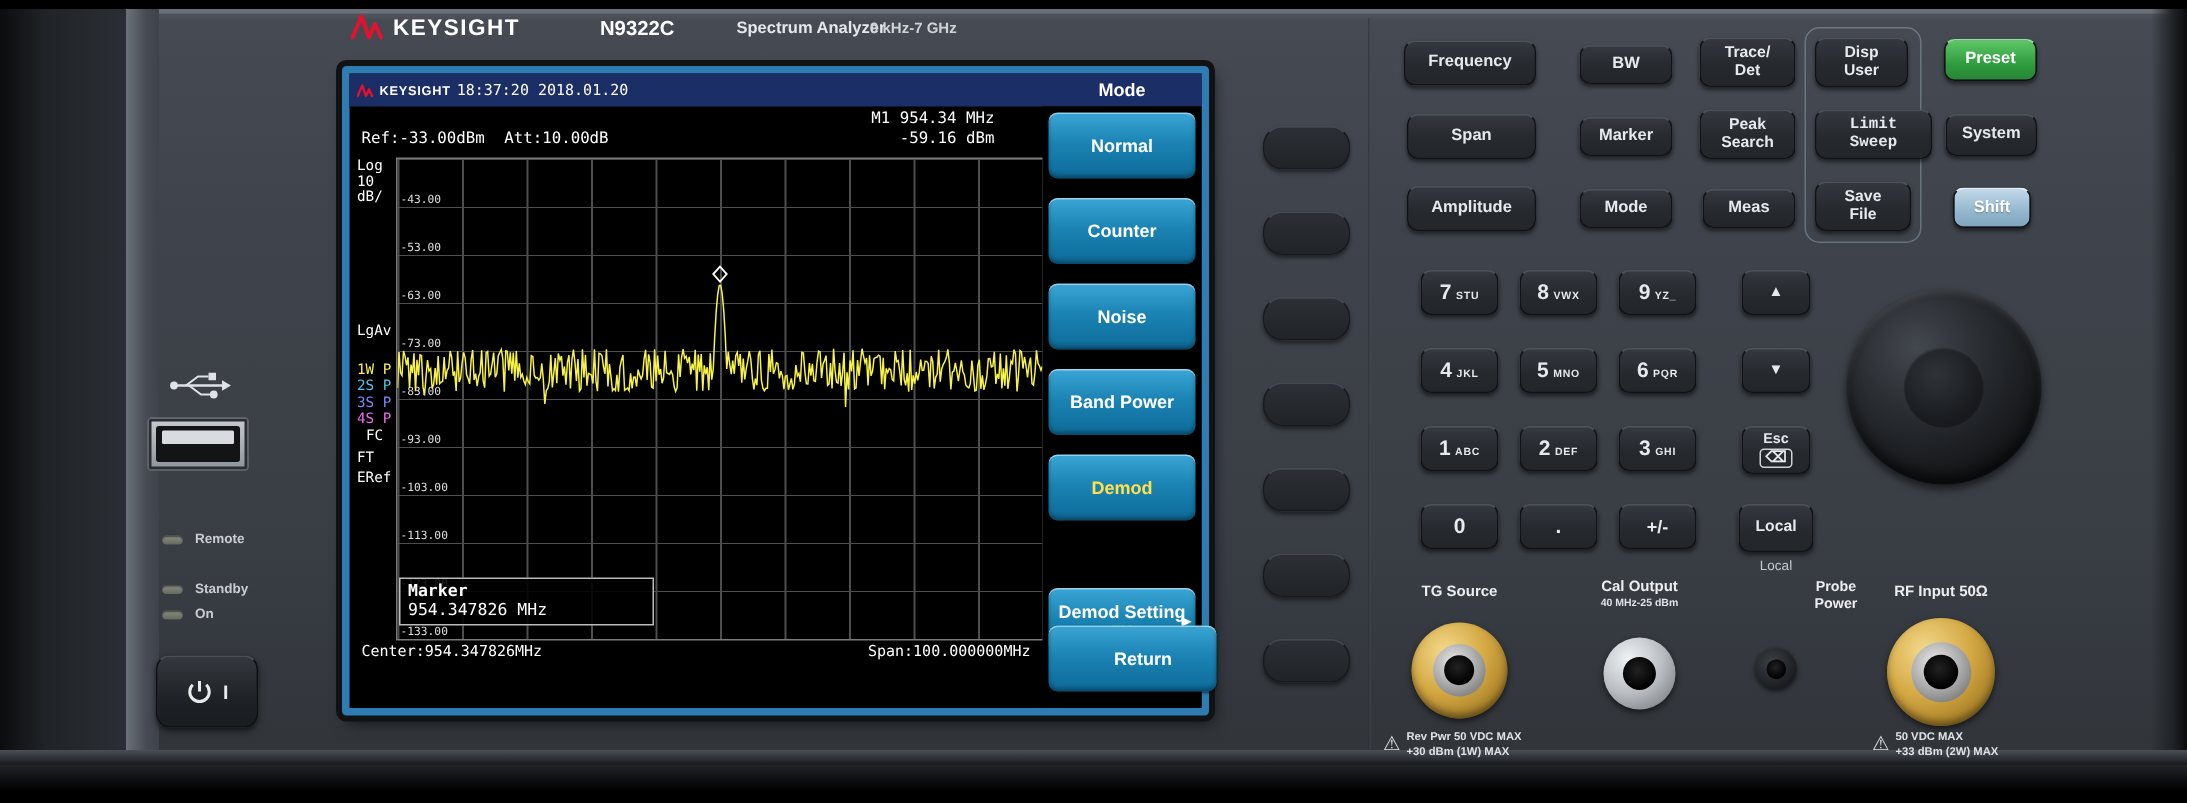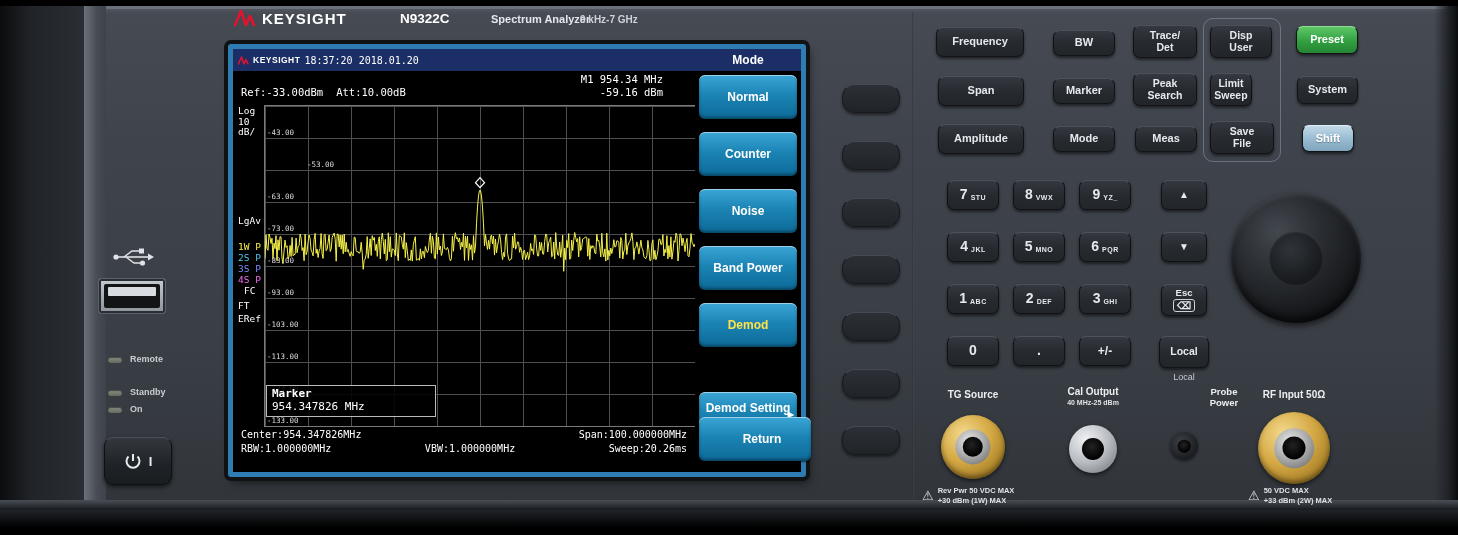--- a/index.html
+++ b/index.html
@@ -158,45 +158,40 @@
         <div>FT</div>
         <div>ERef</div>
       </div>
 
       <div class="graticule" id="graticule">
         <svg id="trace-svg" viewBox="0 0 430 320" preserveAspectRatio="none">
             <polyline points="0.0,152.6 1.0,128.7 2.0,142.5 3.0,144.3 4.0,128.0 5.0,131.4 6.0,137.5 7.0,132.2 8.0,152.6 9.0,137.1 10.0,142.7 11.0,129.6 12.0,154.8 13.0,133.8 14.0,144.2 15.0,130.6 16.0,131.0 17.0,151.9 18.0,157.6 19.0,145.5 20.0,134.1 21.0,141.4 22.1,139.8 23.1,153.0 24.1,150.2 25.1,139.4 26.1,150.5 27.1,131.4 28.1,149.8 29.1,148.7 30.1,148.3 31.1,132.1 32.1,146.8 33.1,140.9 34.1,139.3 35.1,128.0 36.1,132.0 37.1,144.5 38.1,141.6 39.1,154.7 40.1,128.2 41.1,148.7 42.1,145.7 43.1,135.7 44.1,128.9 45.1,132.6 46.1,144.1 47.1,146.3 48.1,149.9 49.1,133.7 50.1,127.4 51.1,147.3 52.1,143.1 53.1,151.5 54.1,144.9 55.1,142.6 56.1,127.5 57.1,147.7 58.1,152.4 59.1,129.1 60.1,128.3 61.1,144.7 62.1,143.3 63.1,136.5 64.1,129.0 65.2,145.5 66.2,143.0 67.2,131.2 68.2,129.0 69.2,127.0 70.2,133.3 71.2,155.2 72.2,128.0 73.2,128.2 74.2,141.0 75.2,128.9 76.2,143.2 77.2,129.1 78.2,147.8 79.2,128.1 80.2,145.8 81.2,136.3 82.2,145.6 83.2,143.5 84.2,147.8 85.2,150.3 86.2,145.6 87.2,148.4 88.2,149.9 89.2,131.1 90.2,131.6 91.2,144.3 92.2,146.0 93.2,145.7 94.2,147.4 95.2,145.9 96.2,136.3 97.2,146.9 98.2,163.3 99.2,154.4 100.2,152.9 101.2,148.4 102.2,130.6 103.2,152.3 104.2,142.7 105.2,132.8 106.2,149.5 107.2,129.7 108.3,134.2 109.3,131.3 110.3,144.5 111.3,138.3 112.3,150.4 113.3,135.5 114.3,130.8 115.3,153.0 116.3,133.7 117.3,127.1 118.3,135.6 119.3,148.0 120.3,133.3 121.3,154.7 122.3,153.3 123.3,126.8 124.3,145.7 125.3,130.6 126.3,151.1 127.3,142.9 128.3,143.4 129.3,144.1 130.3,149.7 131.3,126.9 132.3,147.9 133.3,154.8 134.3,129.6 135.3,130.0 136.3,131.0 137.3,138.4 138.3,143.2 139.3,126.8 140.3,151.7 141.3,136.7 142.3,144.9 143.3,154.5 144.3,153.1 145.3,154.4 146.3,143.9 147.3,155.1 148.3,138.8 149.3,134.3 150.3,130.7 151.4,154.2 152.4,153.4 153.4,152.7 154.4,154.4 155.4,142.8 156.4,153.0 157.4,145.5 158.4,145.4 159.4,151.7 160.4,140.4 161.4,144.1 162.4,146.6 163.4,144.2 164.4,133.0 165.4,127.2 166.4,147.3 167.4,130.2 168.4,135.6 169.4,152.1 170.4,152.8 171.4,126.9 172.4,148.2 173.4,131.0 174.4,143.8 175.4,140.0 176.4,149.5 177.4,145.9 178.4,127.9 179.4,142.4 180.4,143.0 181.4,143.6 182.4,141.4 183.4,143.8 184.4,151.5 185.4,154.9 186.4,152.7 187.4,130.2 188.4,145.3 189.4,132.2 190.4,126.7 191.4,132.8 192.4,131.5 193.4,136.0 194.5,131.9 195.5,143.6 196.5,136.4 197.5,140.8 198.5,127.2 199.5,154.4 200.5,130.3 201.5,141.8 202.5,130.0 203.5,154.4 204.5,137.6 205.5,143.5 206.5,138.8 207.5,154.1 208.5,129.6 209.5,147.1 210.5,140.0 211.5,117.8 212.5,101.1 213.5,90.0 214.5,84.4 215.5,84.4 216.5,90.0 217.5,101.1 218.5,117.8 219.5,140.0 220.5,128.5 221.5,136.9 222.5,143.5 223.5,134.4 224.5,143.2 225.5,131.2 226.5,129.0 227.5,137.9 228.5,130.0 229.5,149.1 230.5,133.1 231.5,147.0 232.5,139.8 233.5,134.8 234.5,128.1 235.5,133.2 236.6,146.4 237.6,153.6 238.6,146.4 239.6,150.8 240.6,130.4 241.6,127.9 242.6,147.4 243.6,152.8 244.6,154.5 245.6,152.9 246.6,152.9 247.6,130.1 248.6,142.0 249.6,127.1 250.6,143.2 251.6,140.6 252.6,135.8 253.6,136.4 254.6,146.3 255.6,141.4 256.6,144.6 257.6,153.4 258.6,144.8 259.6,144.4 260.6,153.8 261.6,150.1 262.6,146.3 263.6,153.6 264.6,149.9 265.6,137.4 266.6,144.6 267.6,142.9 268.6,148.5 269.6,128.9 270.6,129.4 271.6,142.0 272.6,149.9 273.6,150.0 274.6,136.0 275.6,144.4 276.6,136.6 277.6,147.8 278.6,148.3 279.7,135.3 280.7,128.1 281.7,128.6 282.7,146.0 283.7,136.6 284.7,134.4 285.7,131.1 286.7,150.9 287.7,150.0 288.7,136.1 289.7,153.0 290.7,126.6 291.7,141.1 292.7,148.9 293.7,149.4 294.7,136.0 295.7,151.3 296.7,142.8 297.7,129.1 298.7,165.3 299.7,142.2 300.7,153.7 301.7,134.3 302.7,141.6 303.7,127.5 304.7,153.2 305.7,152.5 306.7,134.0 307.7,144.6 308.7,134.7 309.7,126.5 310.7,131.4 311.7,135.9 312.7,132.6 313.7,150.9 314.7,130.8 315.7,144.6 316.7,141.4 317.7,133.0 318.7,132.4 319.7,132.0 320.7,130.8 321.7,131.5 322.8,150.2 323.8,132.5 324.8,153.5 325.8,139.6 326.8,142.4 327.8,139.7 328.8,140.6 329.8,146.9 330.8,147.9 331.8,128.0 332.8,135.1 333.8,134.4 334.8,141.2 335.8,150.9 336.8,127.3 337.8,147.0 338.8,150.9 339.8,142.9 340.8,155.1 341.8,127.2 342.8,154.0 343.8,144.3 344.8,149.8 345.8,142.0 346.8,147.6 347.8,142.6 348.8,133.7 349.8,140.9 350.8,140.7 351.8,134.8 352.8,134.9 353.8,136.3 354.8,152.1 355.8,131.5 356.8,134.8 357.8,153.0 358.8,145.4 359.8,143.5 360.8,127.2 361.8,148.5 362.8,140.0 363.8,137.0 364.8,135.3 365.9,132.4 366.9,126.9 367.9,135.7 368.9,153.6 369.9,142.1 370.9,141.5 371.9,135.9 372.9,141.5 373.9,148.1 374.9,141.0 375.9,134.2 376.9,141.9 377.9,144.0 378.9,150.7 379.9,151.9 380.9,152.6 381.9,149.6 382.9,134.4 383.9,143.6 384.9,154.6 385.9,154.2 386.9,137.5 387.9,133.8 388.9,153.2 389.9,144.3 390.9,153.8 391.9,150.3 392.9,144.9 393.9,133.2 394.9,133.1 395.9,138.6 396.9,138.1 397.9,128.5 398.9,150.0 399.9,143.3 400.9,146.5 401.9,129.7 402.9,152.9 403.9,139.6 404.9,151.1 405.9,130.8 406.9,153.2 407.9,145.8 409.0,134.7 410.0,136.3 411.0,127.1 412.0,129.9 413.0,155.0 414.0,144.3 415.0,127.7 416.0,128.6 417.0,139.7 418.0,132.0 419.0,137.5 420.0,145.6 421.0,137.2 422.0,132.4 423.0,149.8 424.0,150.8 425.0,142.1 426.0,127.6 427.0,136.2 428.0,138.0 429.0,140.8 430.0,138.0" fill="none" stroke="#f6f24a" stroke-width="1"></polyline>
             <path d="M 215 71.71199999999999 L 219.5 76.71199999999999 L 215 81.71199999999999 L 210.5 76.71199999999999 Z" fill="none" stroke="#ffffff" stroke-width="1.2"></path>
           </svg>
       <div class="ytick" style="top: 22px;">-43.00</div>
-          <div class="ytick" style="top: 54px; padding-left: 40px;">-53.00</div>
+          <div class="ytick" style="top: 54px;">-53.00</div>
           <div class="ytick" style="top: 86px;">-63.00</div>
           <div class="ytick" style="top: 118px;">-73.00</div>
           <div class="ytick" style="top: 150px;">-83.00</div>
           <div class="ytick" style="top: 182px;">-93.00</div>
           <div class="ytick" style="top: 214px;">-103.00</div>
           <div class="ytick" style="top: 246px;">-113.00</div>
           <div class="ytick" style="top: 278px;">-123.00</div>
           <div class="ytick" style="top: 310px;">-133.00</div>
         </div>
 
       <div class="marker-box">
         <div class="mb-title">Marker</div>
         <div class="mb-value">954.347826 MHz</div>
       </div>
 
       <div class="scr-foot1">
         <span>Center:954.347826MHz</span>
         <span>Span:100.000000MHz</span>
       </div>
-      <div class="scr-foot2">
-        <span>RBW:1.000000MHz</span>
-        <span>VBW:1.000000MHz</span>
-        <span>Sweep:20.26ms</span>
-      </div>
 
       <div class="softkeys">
         <div class="softkey" style="top:4px;">
             <span class="sk-label">Normal</span>
           </div>
         <div class="softkey" style="top:61px;">
             <span class="sk-label">Counter</span>
           </div>
         <div class="softkey" style="top:118px;">
             <span class="sk-label">Noise</span>
@@ -255,21 +250,21 @@
       <span>Disp</span>
       <span>User</span>
     </div>
   <div class="pkey" style="left:1053px;top:78px;width:62px;height:26px;">
       <span>Marker</span>
     </div>
   <div class="pkey two" style="left:1133px;top:73px;width:64px;height:33px;">
       <span>Peak</span>
       <span>Search</span>
     </div>
-  <div class="pkey two" style="left:1210px;top:73px;width:42px;height:33px;">
+  <div class="pkey two" style="left:1210px;top:73px;width:78px;height:33px;font-family:Liberation Mono, monospace;">
       <span>Limit</span>
       <span>Sweep</span>
     </div>
   <div class="pkey" style="left:1053px;top:126px;width:62px;height:26px;">
       <span>Mode</span>
     </div>
   <div class="pkey" style="left:1135px;top:126px;width:62px;height:26px;">
       <span>Meas</span>
     </div>
   <div class="pkey two" style="left:1210px;top:121px;width:64px;height:33px;">

